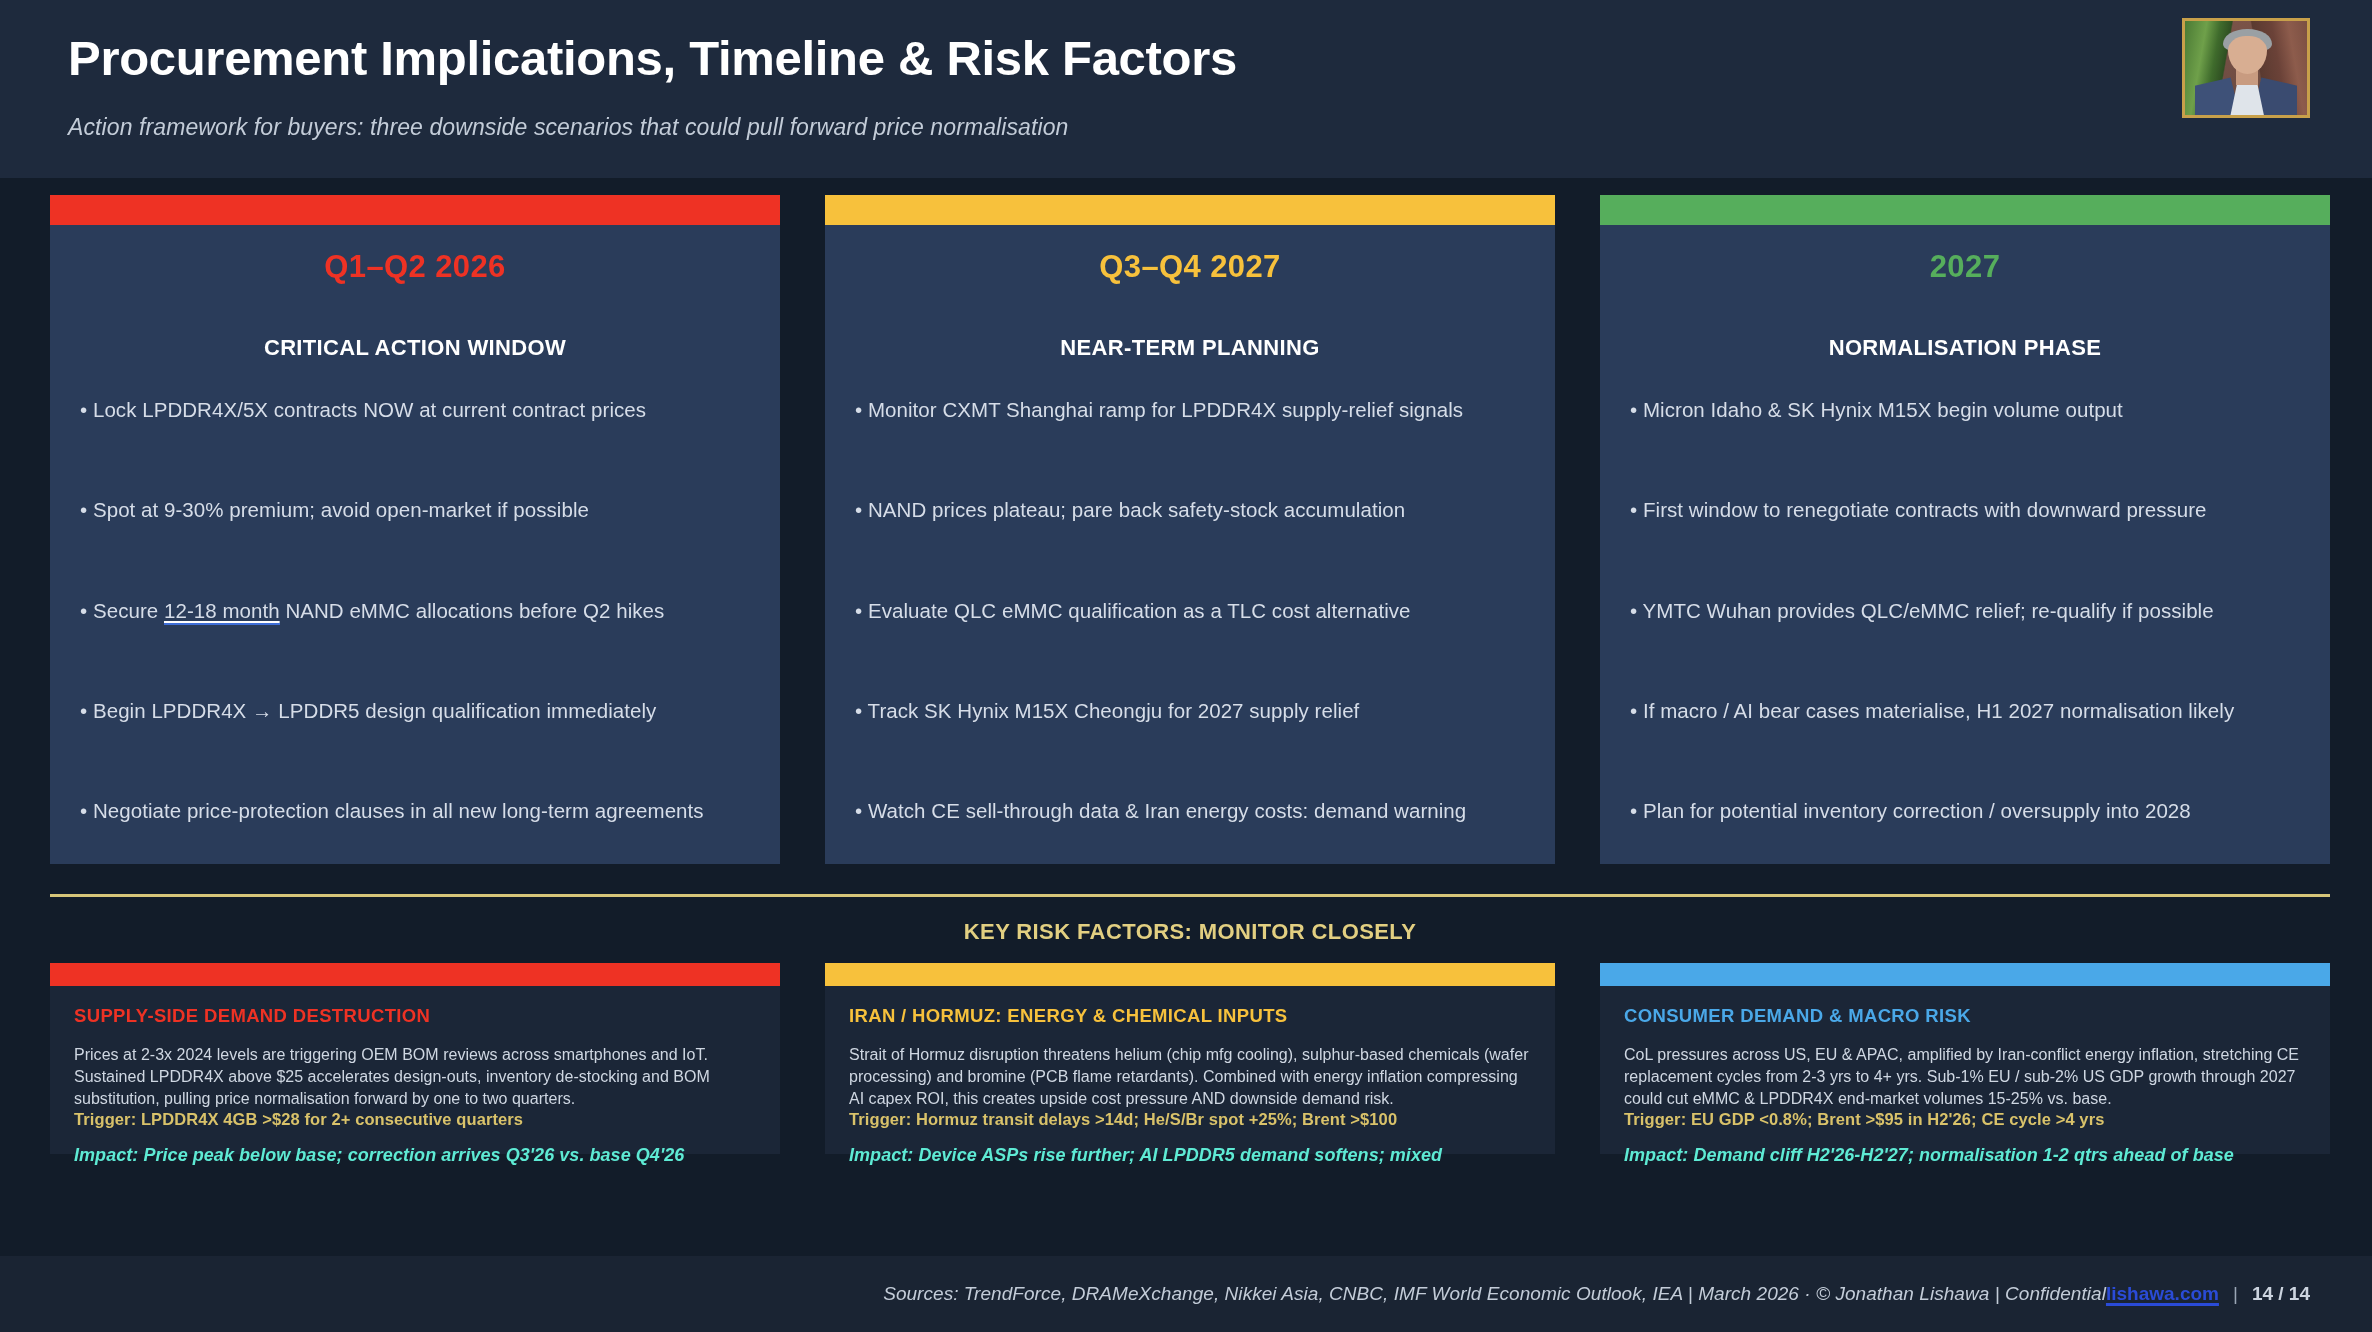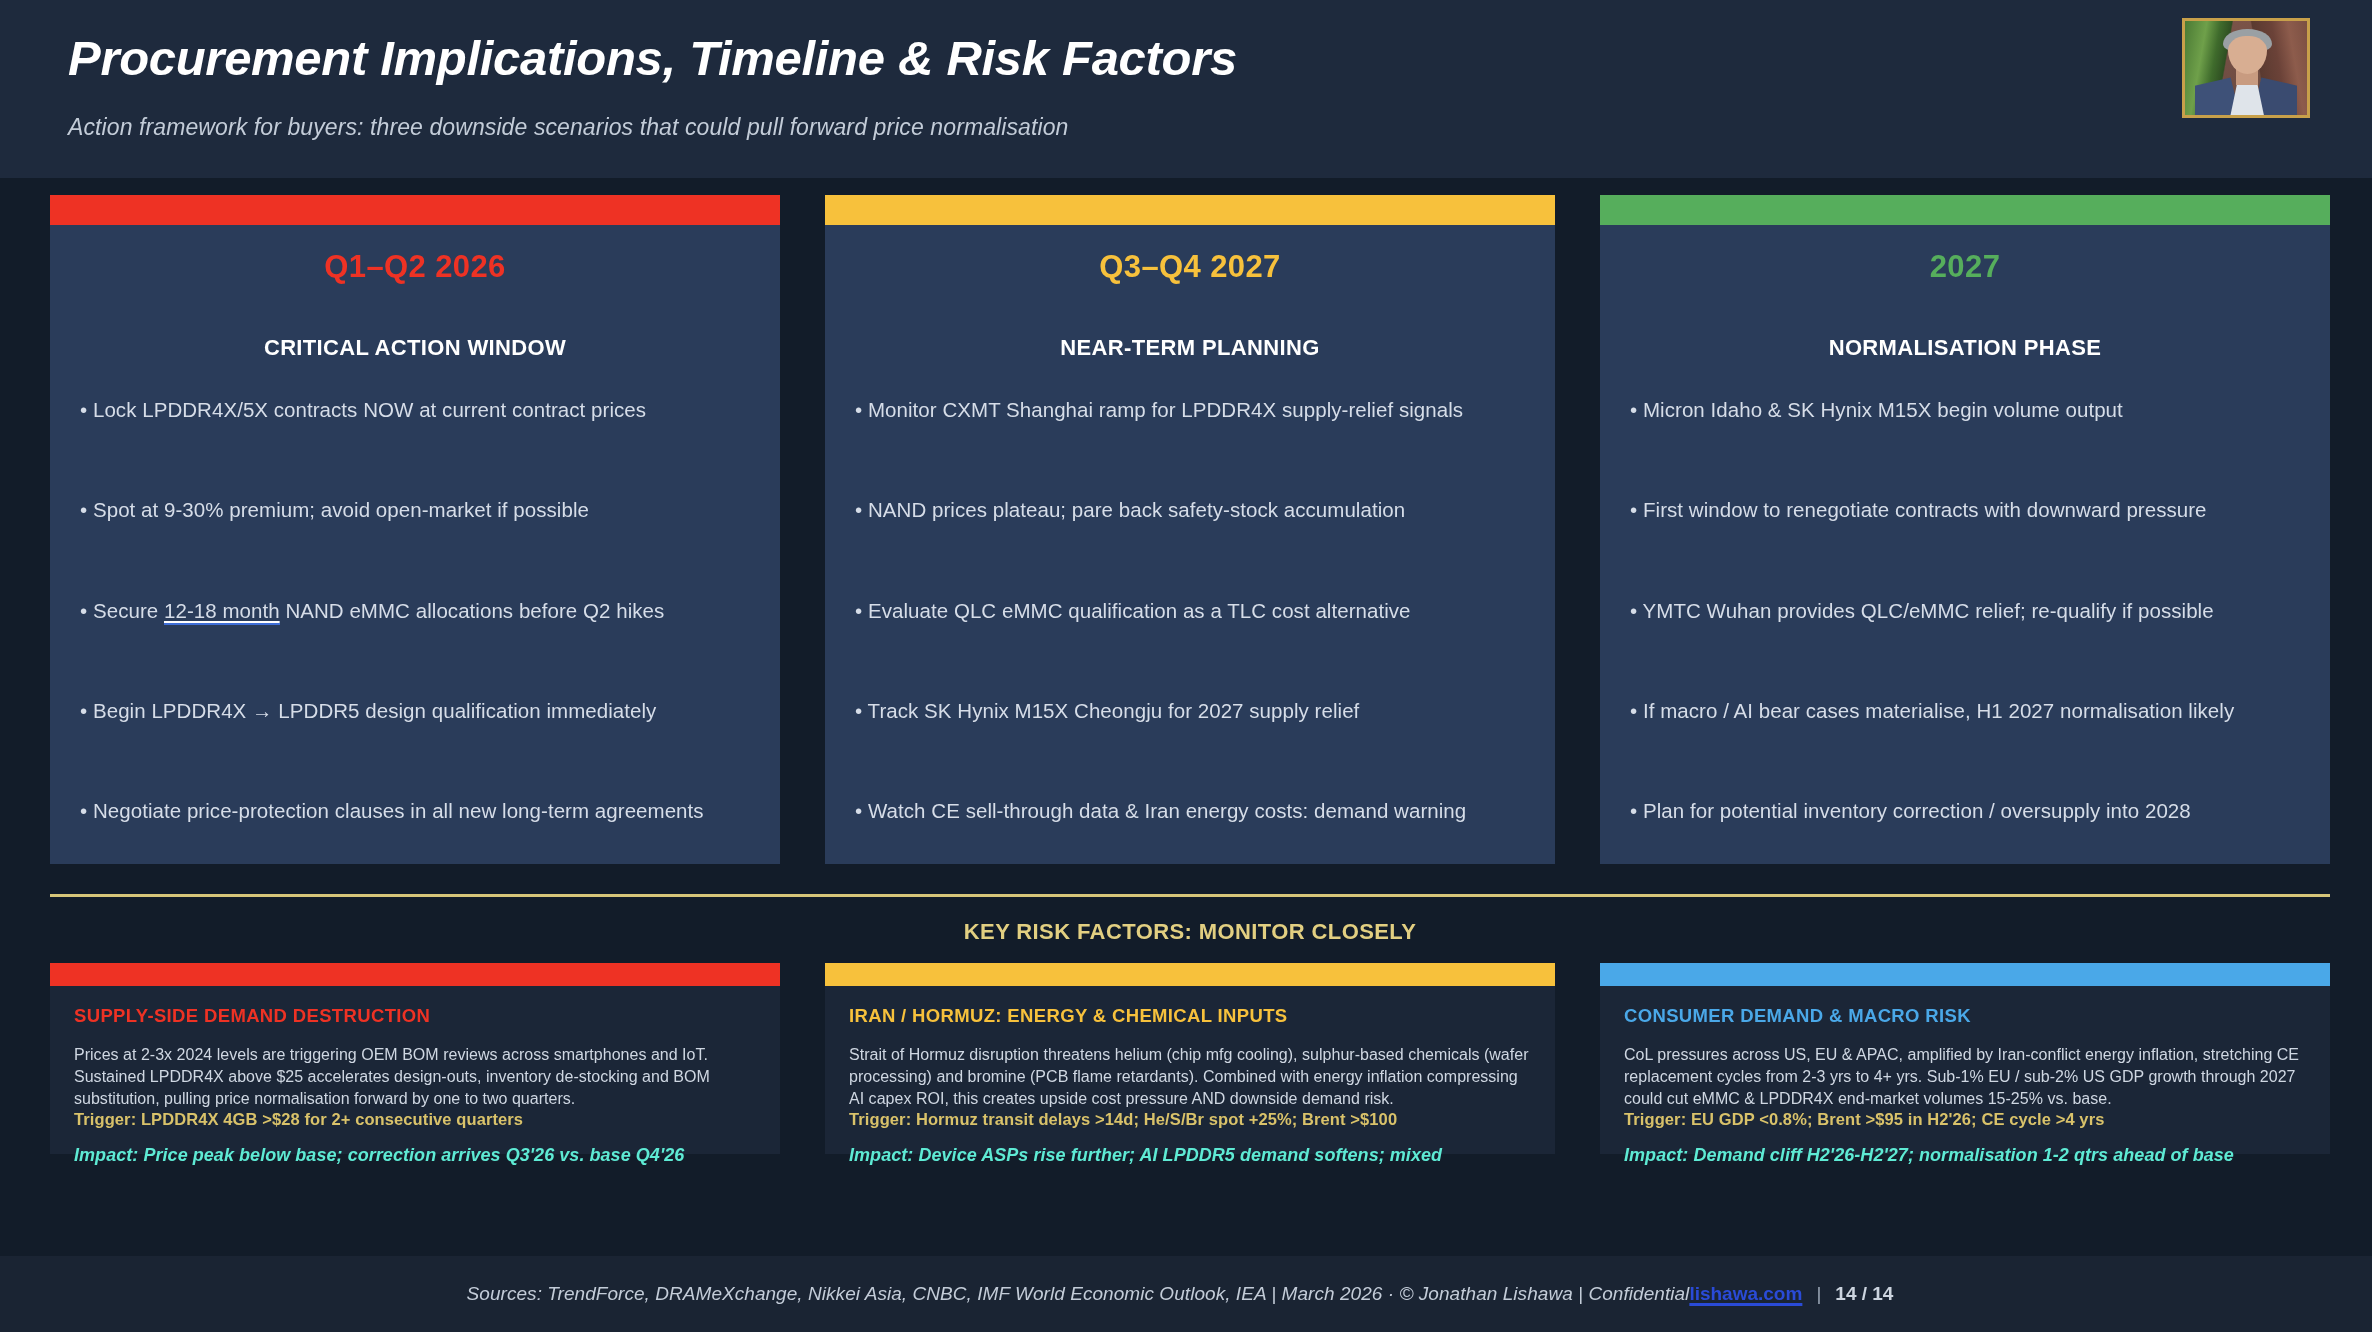--- a/index.html
+++ b/index.html
@@ -35,21 +35,20 @@
     flex: 0 0 auto;
   }
   .header-title {
     font-size: 49px;
     font-weight: bold;
     color: #ffffff;
     letter-spacing: -0.3px;
     margin: 0;
     padding-top: 12px;
     line-height: 1.15;
-    font-style: italic;
   }
   .header-sub {
     font-size: 23px;
     font-style: italic;
     color: #c3ccd8;
     margin: 0;
     padding-top: 28px;
     letter-spacing: 0.1px;
   }
   .headshot {
@@ -249,21 +248,21 @@
   }
 
   
   .footer {
     margin-top: auto;
     height: 76px;
     background: #1a2433;
     box-sizing: border-box;
     display: flex;
     align-items: center;
-    justify-content: center;
+    justify-content: flex-end;
     padding: 0 62px 0 50px;
     flex: 0 0 auto;
   }
   .footer-left {
     font-size: 19px;
     font-style: italic;
     color: #c3ccd8;
     letter-spacing: 0.05px;
   }
   .footer-right {

